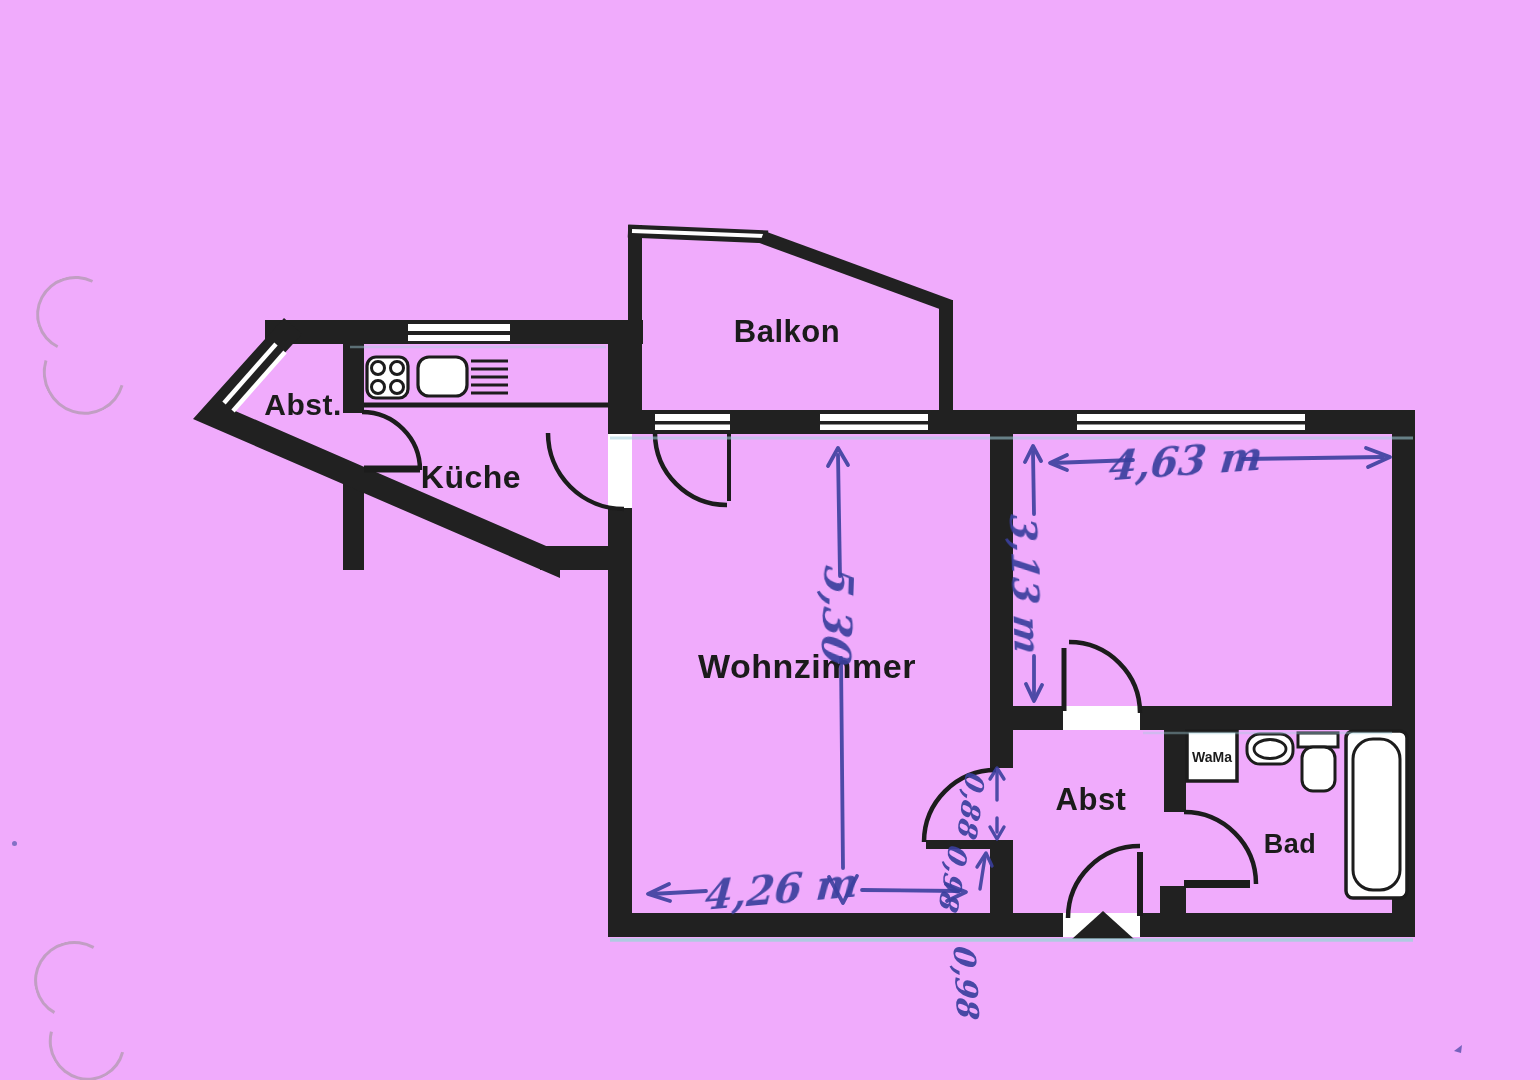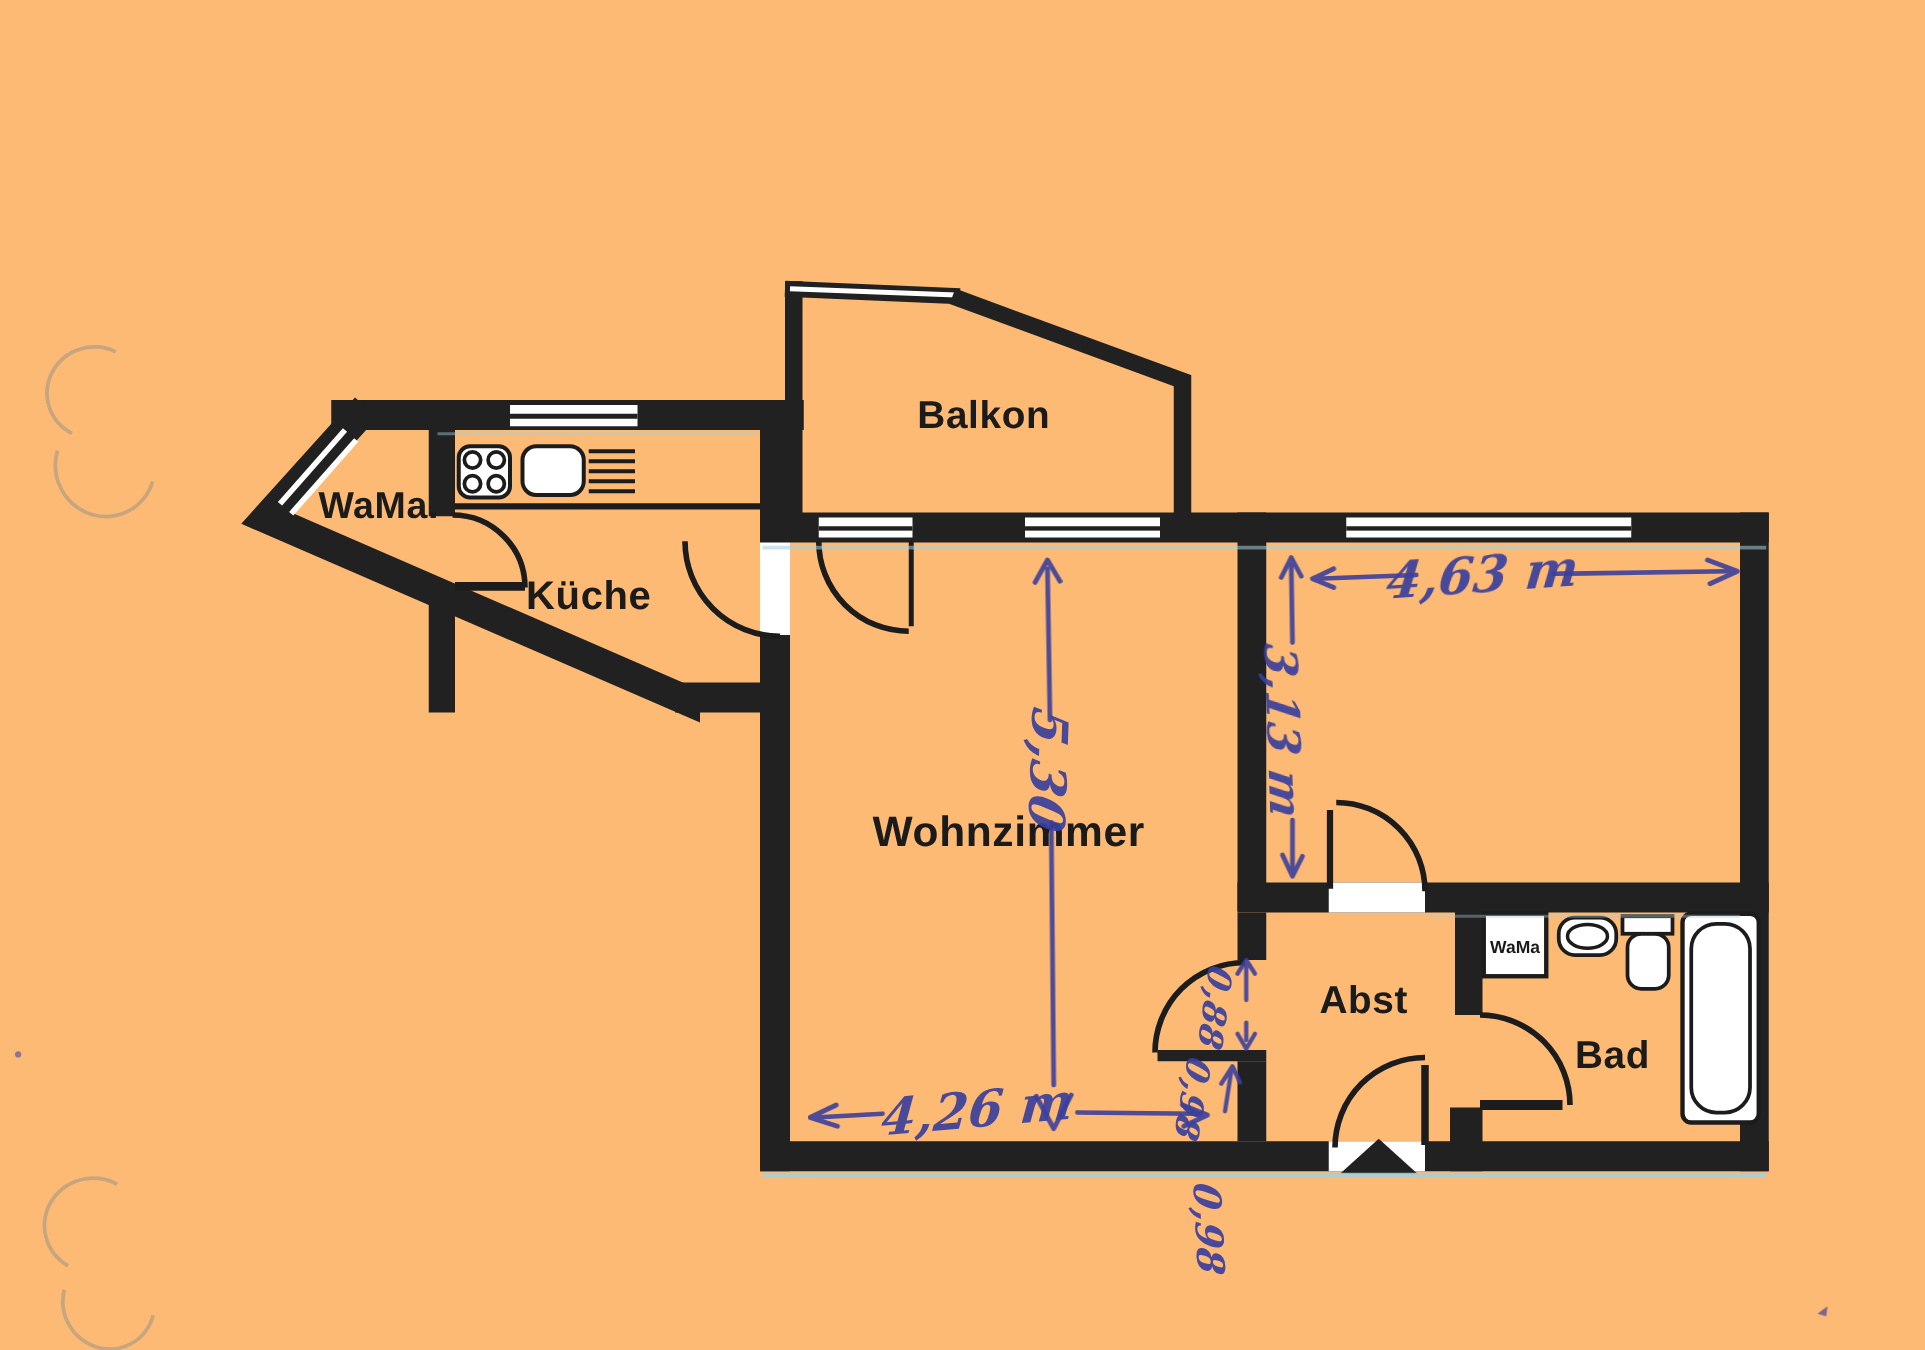--- a/index.html
+++ b/index.html
@@ -1,16 +1,16 @@
 <!DOCTYPE html>
 <html><head>
 <meta charset="utf-8">
 <style>
   html,body{margin:0;padding:0;background:#e9e9e6;}
-  .page{position:relative;width:1540px;height:1080px;background:#fdba74;overflow:hidden;
+  .page{position:relative;width:1540px;height:1080px;background:#f0abfc;overflow:hidden;
         font-family:"Liberation Sans",sans-serif;}
   .plan-svg{position:absolute;left:0;top:0;width:1540px;height:1080px;}
   .room-label{position:absolute;transform:translate(-50%,-50%);font-weight:bold;color:#1b1b1b;
               white-space:nowrap;letter-spacing:.5px;z-index:5;}
   .hand{position:absolute;transform:translate(-50%,-50%);color:#3a3f9e;white-space:nowrap;
         font-family:"DejaVu Serif",serif;font-style:italic;font-weight:bold;z-index:6;opacity:.92;}
   .hole{position:absolute;border-radius:50%;border:3px solid rgba(145,145,138,.5);
         border-right-color:transparent;border-bottom-color:transparent;z-index:2;}
   .mark-dot{position:absolute;width:5px;height:5px;border-radius:50%;background:#4a51a8;opacity:.65;z-index:4;}
 </style>
@@ -187,25 +187,25 @@
       <g stroke-width="3.4">
         <path d="M980,889 L985,857"></path>
         <path d="M977,867 L986,853 L992,866"></path>
       </g>
 
       <path d="M1454,1051 L1462,1045 L1461,1053 Z" fill="#3a3f9e" stroke="none" opacity="0.75"></path>
     </g>
   </svg>
 
   <div class="room-label" style="left:787px;top:332px;font-size:31px;">Balkon</div>
-  <div class="room-label" style="left:303px;top:405px;font-size:30px;">WaMa.</div>
+  <div class="room-label" style="left:303px;top:405px;font-size:30px;">Abst.</div>
   <div class="room-label" style="left:471px;top:477px;font-size:32px;">Küche</div>
   <div class="room-label" style="left:807px;top:666px;font-size:34px;">Wohnzimmer</div>
   <div class="room-label" style="left:1091px;top:800px;font-size:31px;">Abst</div>
-  <div class="room-label" style="left:1290px;top:844px;font-size:31px;">Bad</div>
+  <div class="room-label" style="left:1290px;top:844px;font-size:27px;">Bad</div>
   <div class="room-label" style="left:1212px;top:757px;font-size:14px;letter-spacing:0;text-align:right;">WaMa</div>
 
   <div class="hand" style="left:1186px;top:460px;font-size:40px;transform:translate(-50%,-50%) rotate(-4deg) skewX(-10deg);">4,63 m</div>
   <div class="hand" style="left:1026px;top:585px;font-size:36px;transform:translate(-50%,-50%) rotate(88deg) skewX(-10deg);">3,13 m</div>
   <div class="hand" style="left:838px;top:616px;font-size:40px;transform:translate(-50%,-50%) rotate(92deg) skewX(-10deg);">5,30</div>
   <div class="hand" style="left:782px;top:888px;font-size:40px;transform:translate(-50%,-50%) rotate(-5deg) skewX(-10deg);">4,26 m</div>
   <div class="hand" style="left:971px;top:806px;font-size:27px;transform:translate(-50%,-50%) rotate(98deg) skewX(-8deg);">0,88</div>
   <div class="hand" style="left:953px;top:879px;font-size:27px;transform:translate(-50%,-50%) rotate(100deg) skewX(-8deg);">0,98</div>
   <div class="hand" style="left:966px;top:983px;font-size:30px;transform:translate(-50%,-50%) rotate(87deg) skewX(-10deg);">0,98</div>
 

